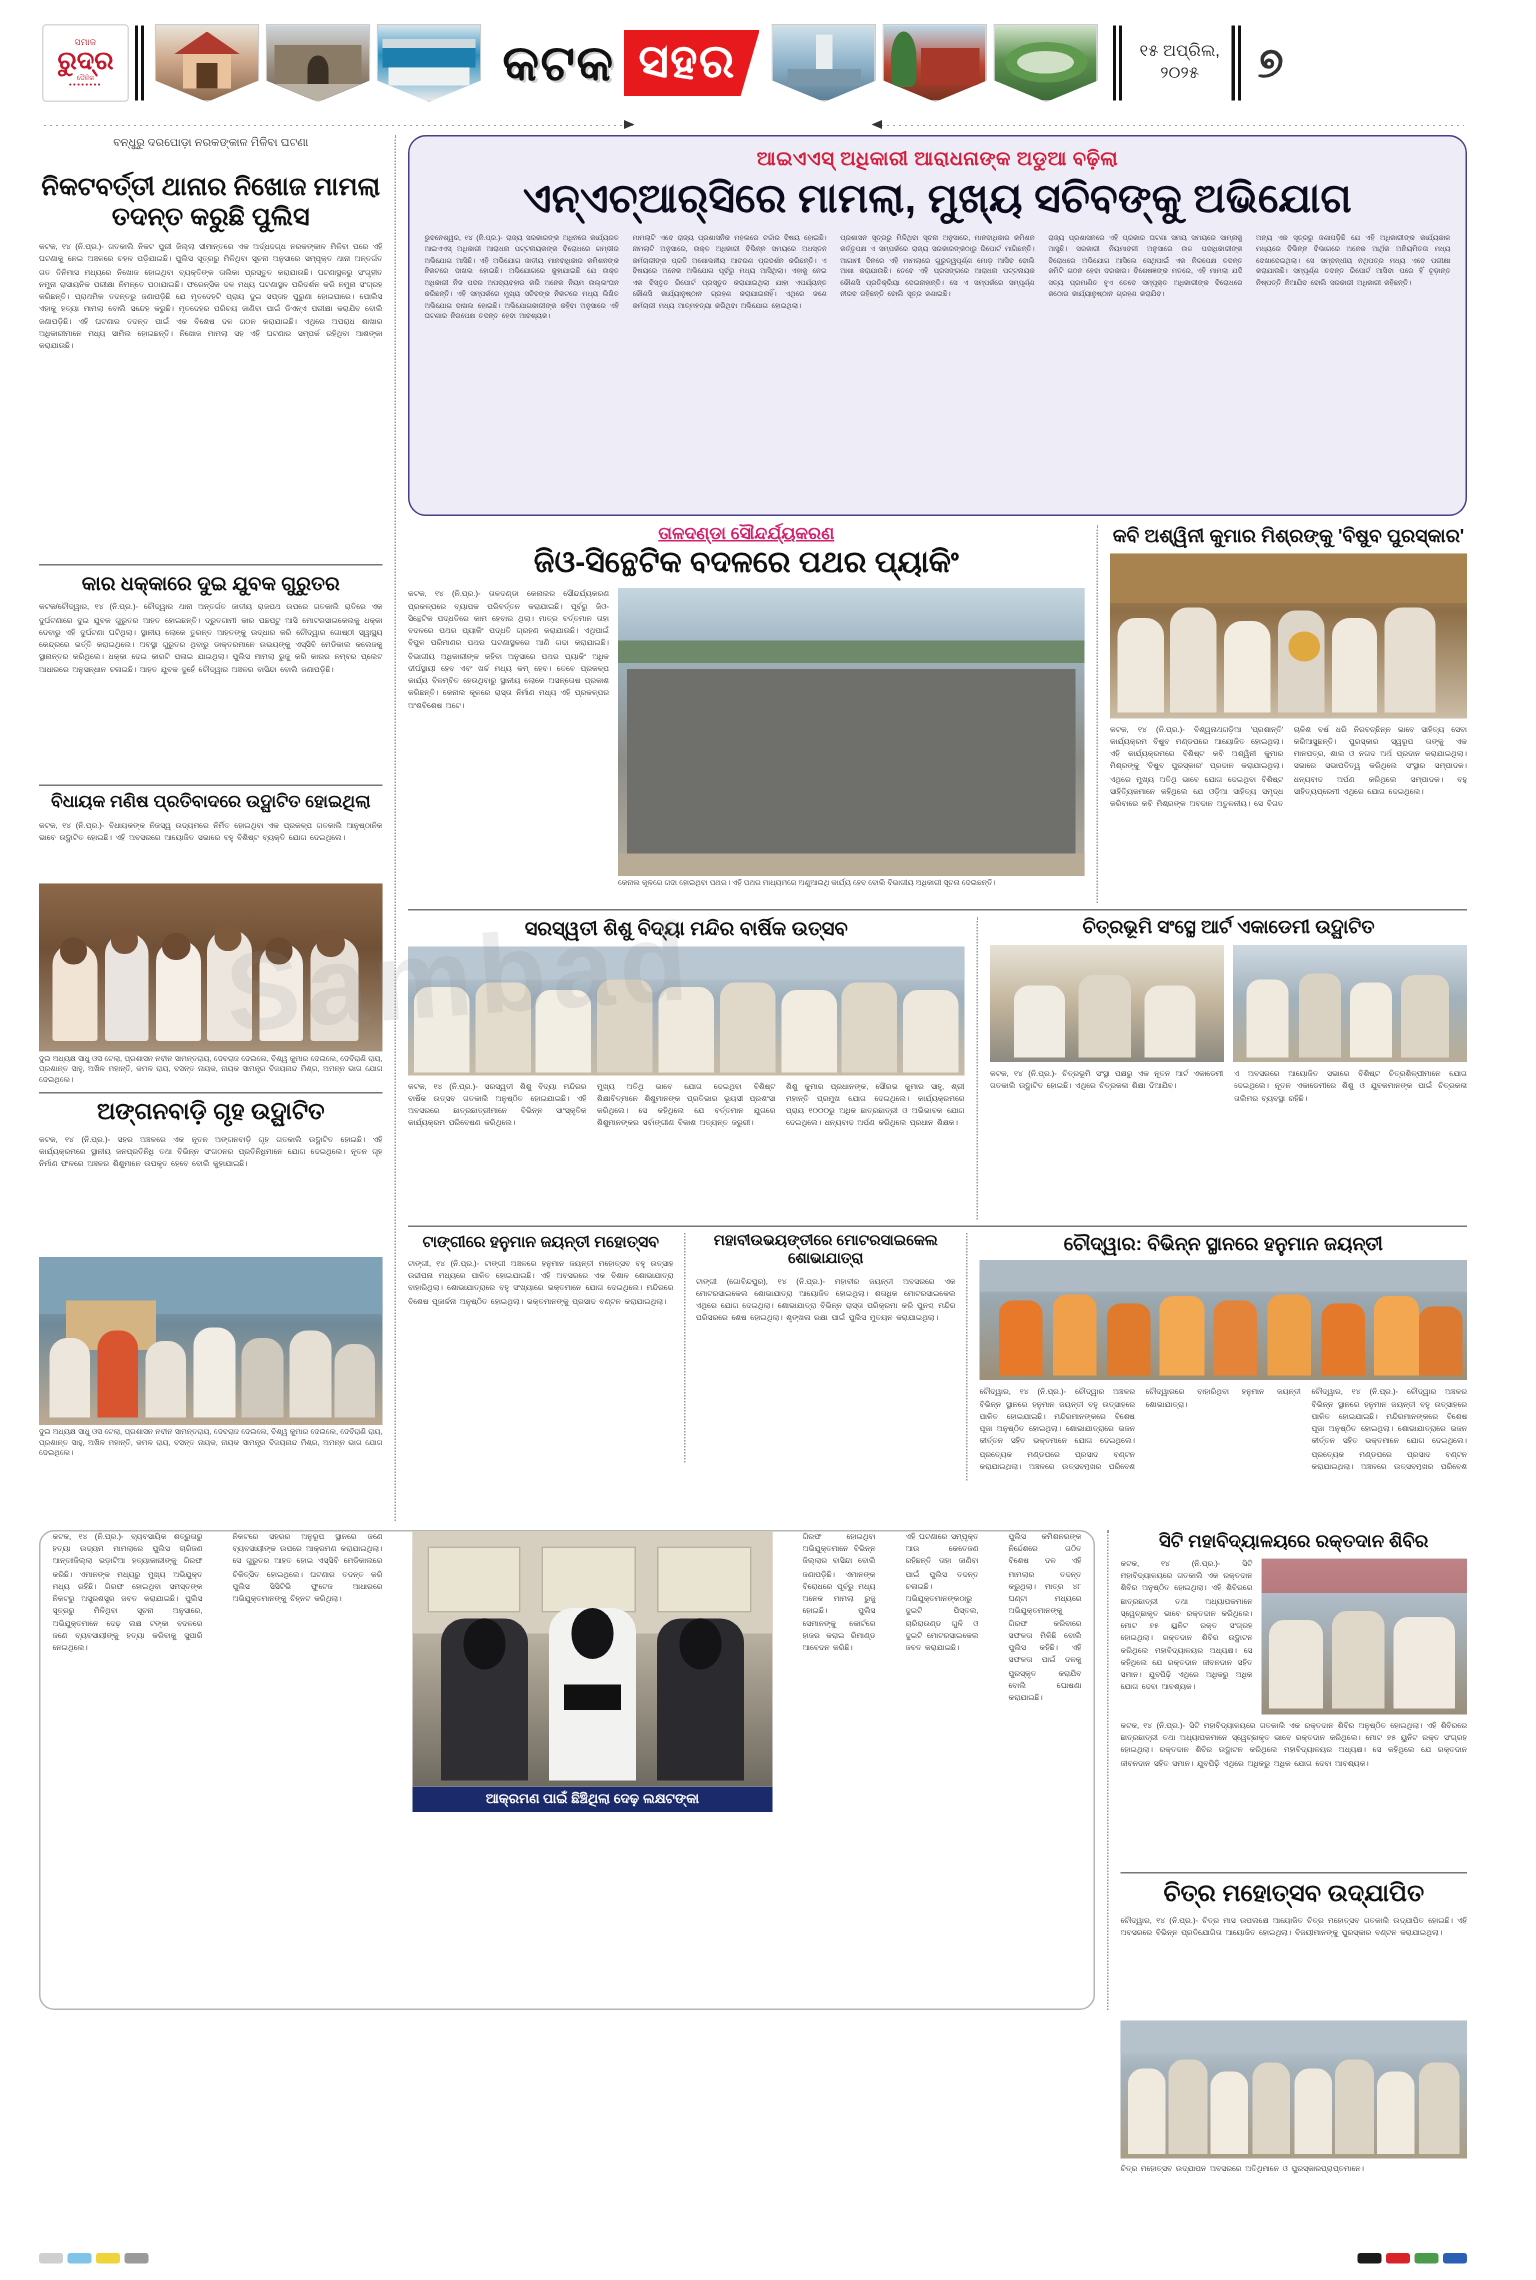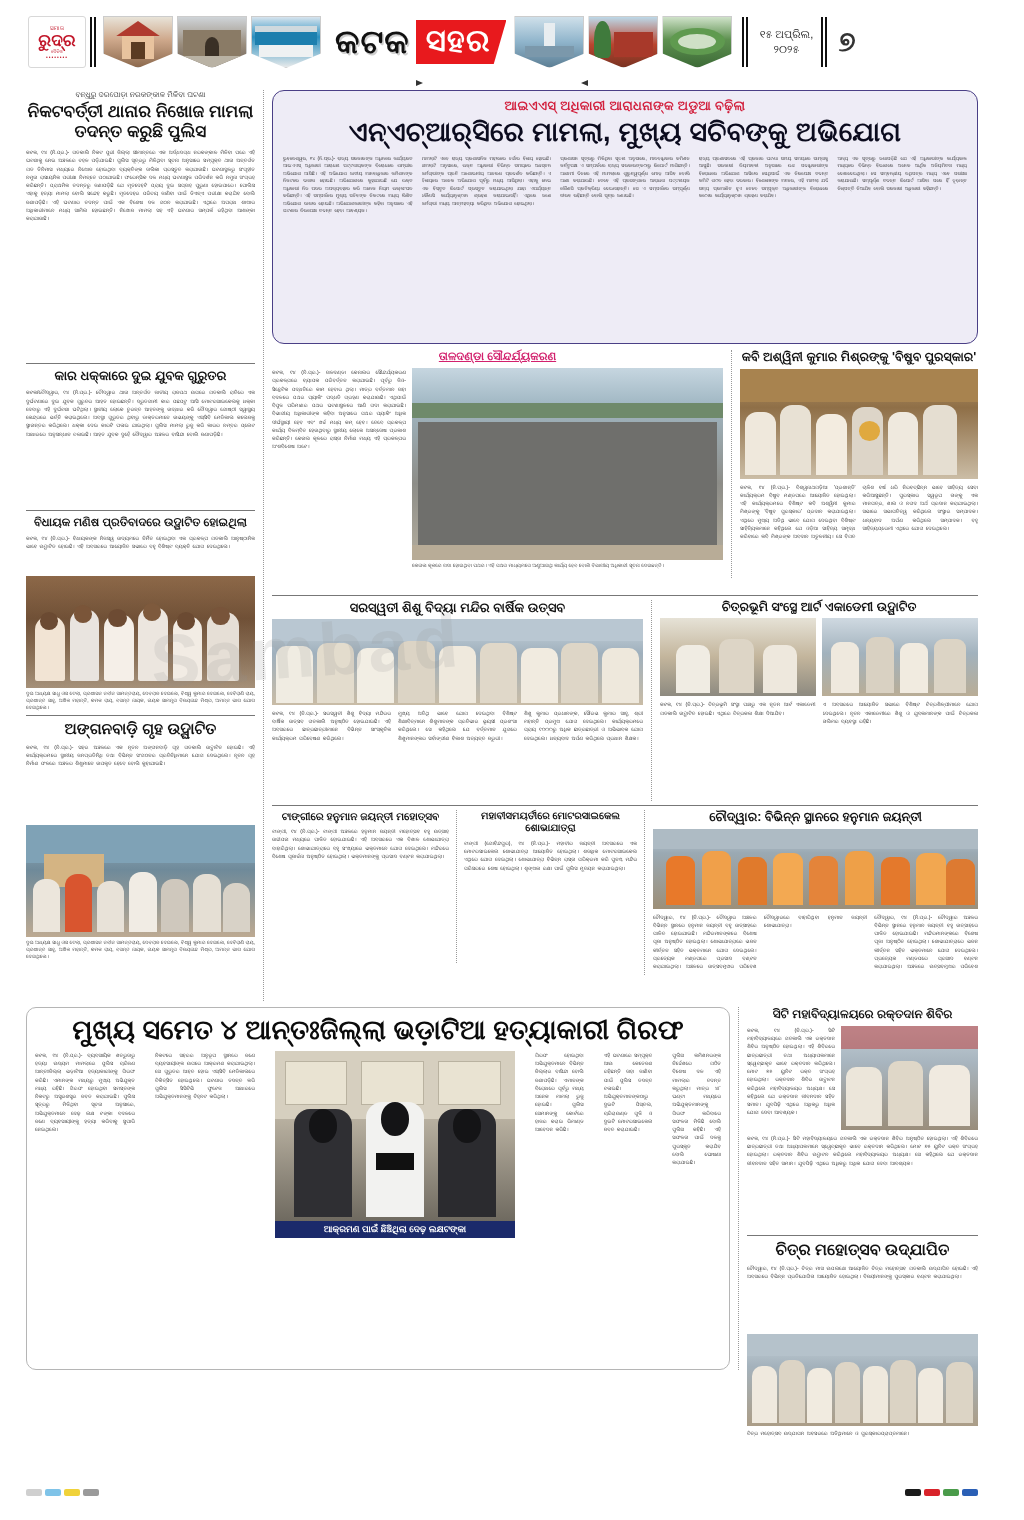--- a/index.html
+++ b/index.html
@@ -186,21 +186,21 @@
   <div class="watermark">Sambad</div>
 
   <div class="content">
 
     <div class="row" style="align-items:flex-start;">
 
       <div class="left-col col-rule-r">
 
         <div>
           <div class="kicker">ବନ୍ଧୁରୁ ଦରପୋଡ଼ା ନରକଙ୍କାଳ ମିଳିବା ଘଟଣା</div>
-          <h2 class="hl" style="margin-top:2px;">ନିକଟବର୍ତ୍ତୀ ଥାନାର ନିଖୋଜ ମାମଲା ତଦନ୍ତ କରୁଛି ପୁଲିସ</h2>
+          <h2 class="hl" style="margin-top:15px;">ନିକଟବର୍ତ୍ତୀ ଥାନାର ନିଖୋଜ ମାମଲା ତଦନ୍ତ କରୁଛି ପୁଲିସ</h2>
           <div class="body-text" style="margin-top:5px;height:210px;">କଟକ, ୧୪ (ନି.ପ୍ର.)- ଗତକାଲି ନିକଟ ପୁରୀ ଜିଲ୍ଲା ସୀମାନ୍ତରେ ଏକ ଅର୍ଦ୍ଧଦଗ୍ଧ ନରକଙ୍କାଳ ମିଳିବା ପରେ ଏହି ଘଟଣାକୁ ନେଇ ଅଞ୍ଚଳରେ ଚହଳ ପଡ଼ିଯାଇଛି। ପୁଲିସ ସୂତ୍ରରୁ ମିଳିଥିବା ସୂଚନା ଅନୁସାରେ ସମ୍ପୃକ୍ତ ଥାନା ଅନ୍ତର୍ଗତ ଗତ ତିନିମାସ ମଧ୍ୟରେ ନିଖୋଜ ହୋଇଥିବା ବ୍ୟକ୍ତିଙ୍କ ତାଲିକା ପ୍ରସ୍ତୁତ କରାଯାଉଛି। ଘଟଣାସ୍ଥଳରୁ ସଂଗୃହୀତ ନମୁନା ରାସାୟନିକ ପରୀକ୍ଷା ନିମନ୍ତେ ପଠାଯାଇଛି। ଫରେନ୍‌ସିକ ଦଳ ମଧ୍ୟ ଘଟଣାସ୍ଥଳ ପରିଦର୍ଶନ କରି ନମୁନା ସଂଗ୍ରହ କରିଛନ୍ତି। ପ୍ରାଥମିକ ତଦନ୍ତରୁ ଜଣାପଡ଼ିଛି ଯେ ମୃତଦେହଟି ପ୍ରାୟ ଦୁଇ ସପ୍ତାହ ପୁରୁଣା ହୋଇପାରେ। ପୋଲିସ ଏହାକୁ ହତ୍ୟା ମାମଲା ବୋଲି ସନ୍ଦେହ କରୁଛି। ମୃତଦେହର ପରିଚୟ ଜାଣିବା ପାଇଁ ଡିଏନ୍‌ଏ ପରୀକ୍ଷା କରାଯିବ ବୋଲି ଜଣାପଡ଼ିଛି। ଏହି ଘଟଣାର ତଦନ୍ତ ପାଇଁ ଏକ ବିଶେଷ ଦଳ ଗଠନ କରାଯାଇଛି। ଏଥିରେ ଅପରାଧ ଶାଖାର ଅଧିକାରୀମାନେ ମଧ୍ୟ ସାମିଲ ହୋଇଛନ୍ତି। ନିଖୋଜ ମାମଲା ସହ ଏହି ଘଟଣାର ସମ୍ପର୍କ ରହିଥିବା ଆଶଙ୍କା କରାଯାଉଛି।</div>
         </div>
 
         <div class="rule-h" style="margin:5px 0 4px;"></div>
 
         <div>
           <h3 class="hl-sm">କାର ଧକ୍କାରେ ଦୁଇ ଯୁବକ ଗୁରୁତର</h3>
           <div class="body-text" style="margin-top:4px;height:118px;">କଟକ/ଚୌଦ୍ୱାର, ୧୪ (ନି.ପ୍ର.)- ଚୌଦ୍ୱାର ଥାନା ଅନ୍ତର୍ଗତ ଜାତୀୟ ରାଜପଥ ଉପରେ ଗତକାଲି ରାତିରେ ଏକ ଦୁର୍ଘଟଣାରେ ଦୁଇ ଯୁବକ ଗୁରୁତର ଆହତ ହୋଇଛନ୍ତି। ଦ୍ରୁତଗାମୀ କାର ପଛପଟୁ ଆସି ମୋଟରସାଇକେଲକୁ ଧକ୍କା ଦେବାରୁ ଏହି ଦୁର୍ଘଟଣା ଘଟିଥିଲା। ସ୍ଥାନୀୟ ଲୋକେ ତୁରନ୍ତ ଆହତଙ୍କୁ ଉଦ୍ଧାର କରି ଚୌଦ୍ୱାର ଗୋଷ୍ଠୀ ସ୍ୱାସ୍ଥ୍ୟ କେନ୍ଦ୍ରରେ ଭର୍ତ୍ତି କରାଇଥିଲେ। ଅବସ୍ଥା ଗୁରୁତର ଥିବାରୁ ଡାକ୍ତରମାନେ ଉଭୟଙ୍କୁ ଏସ୍‌ସିବି ମେଡିକାଲ କଲେଜକୁ ସ୍ଥାନାନ୍ତର କରିଥିଲେ। ଧକ୍କା ଦେଇ କାରଟି ପଳାଇ ଯାଇଥିଲା। ପୁଲିସ ମାମଲା ରୁଜୁ କରି କାରର ନମ୍ବର ପ୍ଲେଟ ଆଧାରରେ ଅନୁସନ୍ଧାନ ଚଳାଇଛି। ଆହତ ଯୁବକ ଦୁହେଁ ଚୌଦ୍ୱାର ଅଞ୍ଚଳର ବାସିନ୍ଦା ବୋଲି ଜଣାପଡ଼ିଛି।</div>
         </div>
 
@@ -260,20 +260,21 @@
             <div class="body-text tiny" style="height:180px;">ପ୍ରଶାସନ ସୂତ୍ରରୁ ମିଳିଥିବା ସୂଚନା ଅନୁସାରେ, ମାନବାଧିକାର କମିଶନ କର୍ତ୍ତୃପକ୍ଷ ଏ ସମ୍ପର୍କରେ ରାଜ୍ୟ ସରକାରଙ୍କଠାରୁ ରିପୋର୍ଟ ମାଗିଛନ୍ତି। ଆଗାମୀ ଦିନରେ ଏହି ମାମଲାରେ ଗୁରୁତ୍ୱପୂର୍ଣ୍ଣ ମୋଡ଼ ଆସିବ ବୋଲି ଆଶା କରାଯାଉଛି। ତେବେ ଏହି ପ୍ରସଙ୍ଗରେ ଆରାଧନା ପଟ୍ଟନାୟକ କୌଣସି ପ୍ରତିକ୍ରିୟା ଦେଇନାହାନ୍ତି। ସେ ଏ ସମ୍ପର୍କରେ ସମ୍ପୂର୍ଣ୍ଣ ନୀରବ ରହିଛନ୍ତି ବୋଲି ସୂତ୍ର ଜଣାଇଛି।</div>
             <div class="body-text tiny" style="height:180px;">ରାଜ୍ୟ ପ୍ରଶାସନରେ ଏହି ପ୍ରକାର ଘଟଣା ସମୟ ସମୟରେ ସାମ୍ନାକୁ ଆସୁଛି। ସରକାରୀ ନିୟମାବଳୀ ଅନୁସାରେ ଉଚ୍ଚ ପଦାଧିକାରୀଙ୍କ ବିରୋଧରେ ଅଭିଯୋଗ ଆସିଲେ ସେଥିପାଇଁ ଏକ ନିରପେକ୍ଷ ତଦନ୍ତ କମିଟି ଗଠନ ହେବା ଦରକାର। ବିଶେଷଜ୍ଞଙ୍କ ମତରେ, ଏହି ମାମଲା ଯଦି ସତ୍ୟ ପ୍ରମାଣିତ ହୁଏ ତେବେ ସମ୍ପୃକ୍ତ ଅଧିକାରୀଙ୍କ ବିରୋଧରେ କଠୋର କାର୍ଯ୍ୟାନୁଷ୍ଠାନ ଗ୍ରହଣ କରାଯିବ।</div>
             <div class="body-text tiny" style="height:180px;">ଅନ୍ୟ ଏକ ସୂତ୍ରରୁ ଜଣାପଡ଼ିଛି ଯେ ଏହି ଅଧିକାରୀଙ୍କ କାର୍ଯ୍ୟକାଳ ମଧ୍ୟରେ ବିଭିନ୍ନ ବିଭାଗରେ ଅନେକ ଆର୍ଥିକ ଅନିୟମିତତା ମଧ୍ୟ ଦେଖାଦେଇଥିଲା। ସେ ସମ୍ବନ୍ଧୀୟ ନଥିପତ୍ର ମଧ୍ୟ ଏବେ ପରୀକ୍ଷା କରାଯାଉଛି। ସମ୍ପୂର୍ଣ୍ଣ ତଦନ୍ତ ରିପୋର୍ଟ ଆସିବା ପରେ ହିଁ ଚୂଡ଼ାନ୍ତ ନିଷ୍ପତ୍ତି ନିଆଯିବ ବୋଲି ସରକାରୀ ଅଧିକାରୀ କହିଛନ୍ତି।</div>
           </div>
         </div>
 
         <div class="row" style="margin-top:6px;align-items:flex-start;">
 
           <div style="width:460px;flex:none;padding-right:8px;" class="col-rule-r">
             <div class="kicker-red">ତାଳଦଣ୍ଡା ସୌନ୍ଦର୍ଯ୍ୟକରଣ</div>
+            <h2 class="hl" style="font-size:20px;margin-top:1px;">ଜିଓ-ସିନ୍ଥେଟିକ ବଦଳରେ ପଥର ପ୍ୟାକିଂ</h2>
 
             <div class="row" style="margin-top:5px;align-items:flex-start;">
               <div class="body-text" style="width:140px;flex:none;height:210px;padding-right:6px;">କଟକ, ୧୪ (ନି.ପ୍ର.)- ତାଳଦଣ୍ଡା କେନାଲର ସୌନ୍ଦର୍ଯ୍ୟକରଣ ପ୍ରକଳ୍ପରେ ବ୍ୟାପକ ପରିବର୍ତ୍ତନ କରାଯାଇଛି। ପୂର୍ବରୁ ଜିଓ-ସିନ୍ଥେଟିକ ପଦ୍ଧତିରେ କାମ ହେବାର ଥିଲା। ମାତ୍ର ବର୍ତ୍ତମାନ ତାହା ବଦଳରେ ପଥର ପ୍ୟାକିଂ ପଦ୍ଧତି ଗ୍ରହଣ କରାଯାଉଛି। ଏଥିପାଇଁ ବିପୁଳ ପରିମାଣର ପଥର ଘଟଣାସ୍ଥଳରେ ଆଣି ଗଦା କରାଯାଇଛି। ବିଭାଗୀୟ ଅଧିକାରୀଙ୍କ କହିବା ଅନୁସାରେ ପଥର ପ୍ୟାକିଂ ଅଧିକ ଦୀର୍ଘସ୍ଥାୟୀ ହେବ ଏବଂ ଖର୍ଚ୍ଚ ମଧ୍ୟ କମ୍ ହେବ। ତେବେ ପ୍ରକଳ୍ପ କାର୍ଯ୍ୟ ବିଳମ୍ବିତ ହେଉଥିବାରୁ ସ୍ଥାନୀୟ ଲୋକେ ଅସନ୍ତୋଷ ପ୍ରକାଶ କରିଛନ୍ତି। କେନାଲ କୂଳରେ ରାସ୍ତା ନିର୍ମାଣ ମଧ୍ୟ ଏହି ପ୍ରକଳ୍ପର ଅଂଶବିଶେଷ ଅଟେ।</div>
               <div style="flex:1;">
                 <div class="photo" style="height:192px;background:linear-gradient(180deg,#b9cbd6 0%,#9fb3bd 22%,#8d8d88 60%,#b3ad9e 100%);">
                   <span style="position:absolute;left:0;top:0;width:100%;height:20%;background:linear-gradient(180deg,#c6d6e0,#9fb6c2);"></span>
                   <span style="position:absolute;left:0;top:18%;width:100%;height:8%;background:#6f8a6b;"></span>
                   <span style="position:absolute;left:2%;top:28%;width:96%;height:66%;background:#6f6f6c;
                      background-image:
                        radial-gradient(circle at 12% 30%, #8d8d8a 0 10px, transparent 11px),
@@ -360,21 +361,21 @@
         <div class="rule-h" style="margin:4px 0 4px;"></div>
 
         <div class="row" style="align-items:flex-start;">
 
           <div style="width:185px;flex:none;padding-right:7px;" class="col-rule-r">
             <h3 class="hl-sm" style="font-size:10.5px;">ଟାଙ୍ଗୀରେ ହନୁମାନ ଜୟନ୍ତୀ ମହୋତ୍ସବ</h3>
             <div class="body-text" style="margin-top:4px;height:136px;">ଟାଙ୍ଗୀ, ୧୪ (ନି.ପ୍ର.)- ଟାଙ୍ଗୀ ଅଞ୍ଚଳରେ ହନୁମାନ ଜୟନ୍ତୀ ମହୋତ୍ସବ ବହୁ ଉତ୍ସାହ ଉଦ୍ଦୀପନା ମଧ୍ୟରେ ପାଳିତ ହୋଇଯାଇଛି। ଏହି ଅବସରରେ ଏକ ବିଶାଳ ଶୋଭାଯାତ୍ରା ବାହାରିଥିଲା। ଶୋଭାଯାତ୍ରାରେ ବହୁ ସଂଖ୍ୟାରେ ଭକ୍ତମାନେ ଯୋଗ ଦେଇଥିଲେ। ମନ୍ଦିରରେ ବିଶେଷ ପୂଜାର୍ଚ୍ଚନା ଅନୁଷ୍ଠିତ ହୋଇଥିଲା। ଭକ୍ତମାନଙ୍କୁ ପ୍ରସାଦ ବଣ୍ଟନ କରାଯାଇଥିଲା।</div>
           </div>
 
           <div style="width:188px;flex:none;padding:0 7px;" class="col-rule-r">
-            <h3 class="hl-sm" style="font-size:10px;">ମହାବୀସମୟର୍ତୀରେ ମୋଟରସାଇକେଲ ଶୋଭାଯାତ୍ରା</h3>
+            <h3 class="hl-sm" style="font-size:10px;">ମହାବୀଉଭୟଙ୍ତୀରେ ମୋଟରସାଇକେଲ ଶୋଭାଯାତ୍ରା</h3>
             <div class="body-text" style="margin-top:4px;height:136px;">ଟାଙ୍ଗୀ (ଗୋବିନ୍ଦପୁର), ୧୪ (ନି.ପ୍ର.)- ମହାବୀର ଜୟନ୍ତୀ ଅବସରରେ ଏକ ମୋଟରସାଇକେଲ ଶୋଭାଯାତ୍ରା ଆୟୋଜିତ ହୋଇଥିଲା। ଶତାଧିକ ମୋଟରସାଇକେଲ ଏଥିରେ ଯୋଗ ଦେଇଥିଲା। ଶୋଭାଯାତ୍ରା ବିଭିନ୍ନ ରାସ୍ତା ପରିକ୍ରମା କରି ପୁନଶ୍ଚ ମନ୍ଦିର ପରିସରରେ ଶେଷ ହୋଇଥିଲା। ଶୃଙ୍ଖଳା ରକ୍ଷା ପାଇଁ ପୁଲିସ ମୁତୟନ କରାଯାଇଥିଲା।</div>
           </div>
 
           <div style="flex:1;padding-left:8px;">
             <h3 class="hl-sm" style="font-size:12.5px;">ଚୌଦ୍ୱାର: ବିଭିନ୍ନ ସ୍ଥାନରେ ହନୁମାନ ଜୟନ୍ତୀ</h3>
             <div class="photo" style="height:80px;margin-top:3px;background:linear-gradient(180deg,#c8d3da 0%,#9aa9b3 30%,#9d8f78 100%);">
               <span style="position:absolute;left:0;top:0;width:100%;height:26%;background:#aebbc4;"></span>
               <span style="position:absolute;left:4%;bottom:4%;width:9%;height:62%;background:#e8792a;border-radius:9px 9px 0 0;"></span>
               <span style="position:absolute;left:15%;bottom:4%;width:9%;height:68%;background:#f0a04a;border-radius:9px 9px 0 0;"></span>
               <span style="position:absolute;left:26%;bottom:4%;width:9%;height:60%;background:#e07a2c;border-radius:9px 9px 0 0;"></span>
@@ -393,21 +394,20 @@
           </div>
         </div>
 
       </div>
     </div>
 
     <div class="row" style="margin-top:6px;align-items:flex-start;">
 
       <div style="width:713px;flex:none;padding-right:8px;" class="col-rule-r">
         <div class="banner-box">
-          <div class="banner-head">ମୁଖ୍ୟ ସମେତ ୪ ଆନ୍ତଃଜିଲ୍ଲା ଭଡ଼ାଟିଆ ହତ୍ୟାକାରୀ ଗିରଫ</div>
 
           <div class="row" style="padding:0 8px;gap:20px;align-items:flex-start;">
             <div class="body-text" style="width:100px;flex:none;height:312px;">କଟକ, ୧୪ (ନି.ପ୍ର.)- ବ୍ୟବସାୟିକ ଶତ୍ରୁତାରୁ ହତ୍ୟା ଉଦ୍ୟମ ମାମଲାରେ ପୁଲିସ ଚାରିଜଣ ଆନ୍ତଃଜିଲ୍ଲା ଭଡ଼ାଟିଆ ହତ୍ୟାକାରୀଙ୍କୁ ଗିରଫ କରିଛି। ଏମାନଙ୍କ ମଧ୍ୟରୁ ମୁଖ୍ୟ ଅଭିଯୁକ୍ତ ମଧ୍ୟ ରହିଛି। ଗିରଫ ହୋଇଥିବା ସମସ୍ତଙ୍କ ନିକଟରୁ ଅସ୍ତ୍ରଶସ୍ତ୍ର ଜବତ କରାଯାଇଛି। ପୁଲିସ ସୂତ୍ରରୁ ମିଳିଥିବା ସୂଚନା ଅନୁସାରେ, ଅଭିଯୁକ୍ତମାନେ ଦେଢ଼ ଲକ୍ଷ ଟଙ୍କା ବଦଳରେ ଜଣେ ବ୍ୟବସାୟୀଙ୍କୁ ହତ୍ୟା କରିବାକୁ ସୁପାରି ନେଇଥିଲେ।</div>
             <div class="body-text" style="width:100px;flex:none;height:312px;">ନିକଟରେ ସହରର ଅନୁରୂପ ସ୍ଥାନରେ ଜଣେ ବ୍ୟବସାୟୀଙ୍କ ଉପରେ ଆକ୍ରମଣ କରାଯାଇଥିଲା। ସେ ଗୁରୁତର ଆହତ ହୋଇ ଏସ୍‌ସିବି ମେଡିକାଲରେ ଚିକିତ୍ସିତ ହୋଇଥିଲେ। ଘଟଣାର ତଦନ୍ତ କରି ପୁଲିସ ସିସିଟିଭି ଫୁଟେଜ ଆଧାରରେ ଅଭିଯୁକ୍ତମାନଙ୍କୁ ଚିହ୍ନଟ କରିଥିଲା।</div>
 
             <div style="width:240px;flex:none;">
               <div class="photo" style="height:170px;background:linear-gradient(180deg,#c9c2b2 0%,#b8b0a0 40%,#6f6a60 100%);">
                 <span style="position:absolute;left:0;top:0;width:100%;height:40%;background:#d6cfbf;"></span>
                 <span style="position:absolute;left:4%;top:6%;width:26%;height:26%;background:#e9e3d2;border:1px solid #b9b2a0;"></span>
                 <span style="position:absolute;left:36%;top:6%;width:26%;height:26%;background:#e9e3d2;border:1px solid #b9b2a0;"></span>

